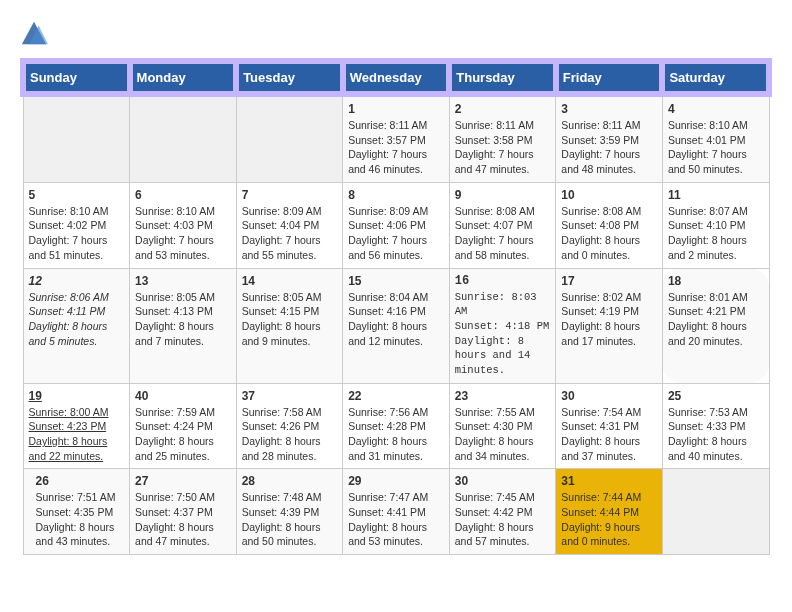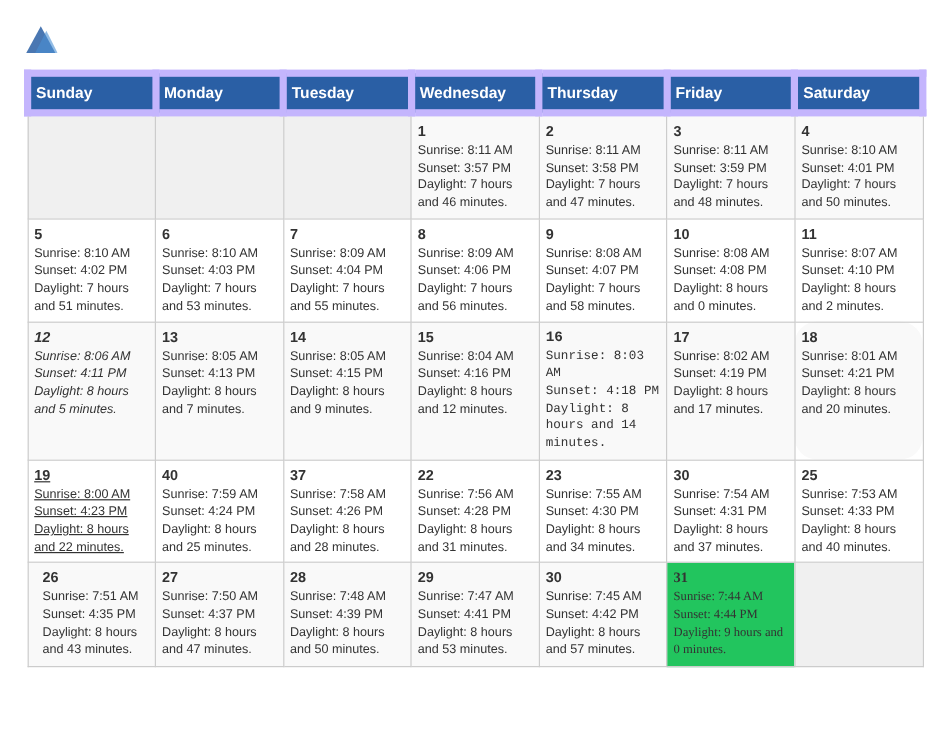--- a/index.html
+++ b/index.html
@@ -252,20 +252,20 @@
           <div class="cell-content">Sunrise: 7:48 AM<br>Sunset: 4:39 PM<br>Daylight: 8 hours and 50 minutes.</div>
         </td>
         <td style="background: rgb(249, 249, 249);">
           <span class="day-number">29</span>
           <div class="cell-content">Sunrise: 7:47 AM<br>Sunset: 4:41 PM<br>Daylight: 8 hours and 53 minutes.</div>
         </td>
         <td style="background: rgb(249, 249, 249);">
           <span class="day-number">30</span>
           <div class="cell-content">Sunrise: 7:45 AM<br>Sunset: 4:42 PM<br>Daylight: 8 hours and 57 minutes.</div>
         </td>
-        <td style="background: #22c55e; font-family: Liberation Serif, serif;">
+        <td style="background: #eab308;">
           <span class="day-number">31</span>
           <div class="cell-content">Sunrise: 7:44 AM<br>Sunset: 4:44 PM<br>Daylight: 9 hours and 0 minutes.</div>
         </td>
         <td class="empty-cell"></td>
       </tr>
     </tbody>
 </table>
 
 </body></html>

